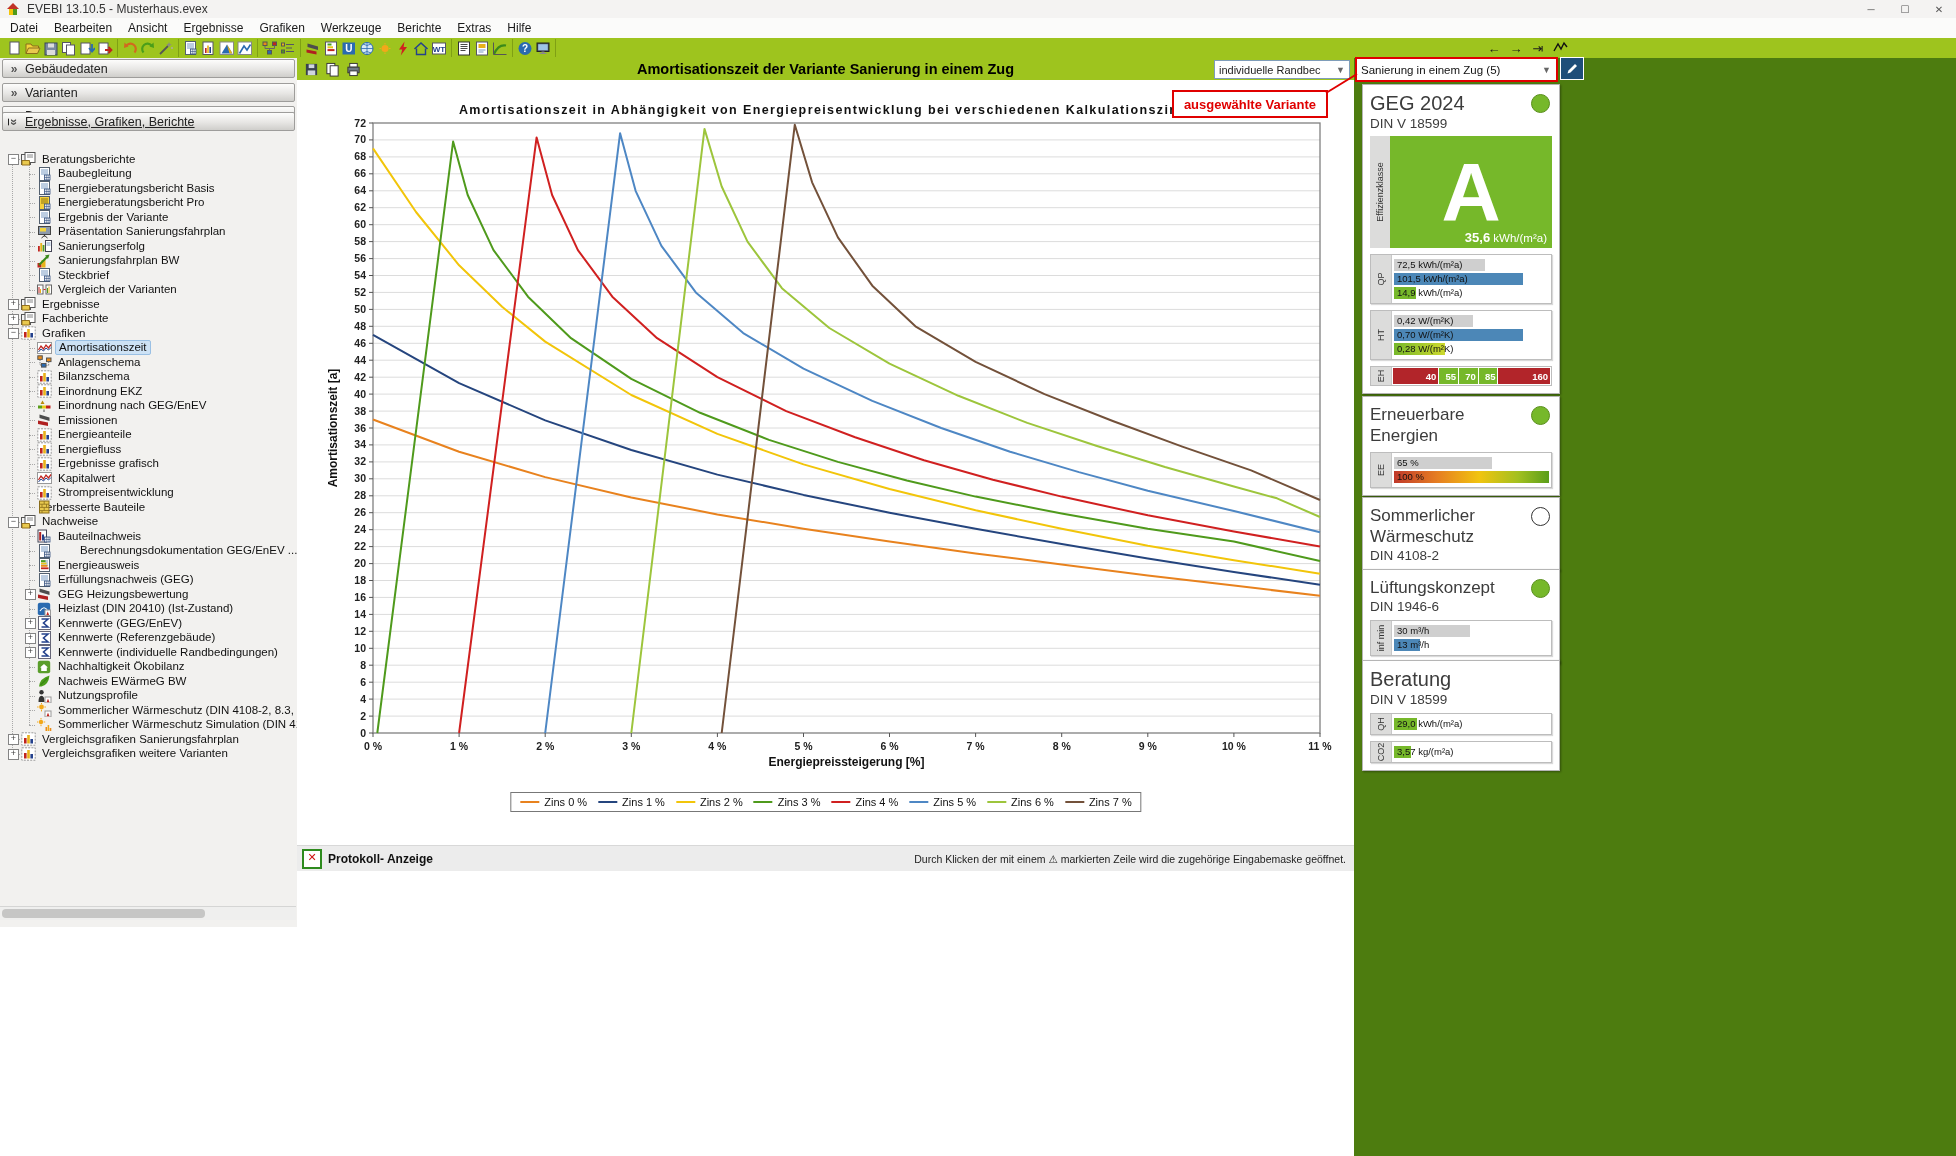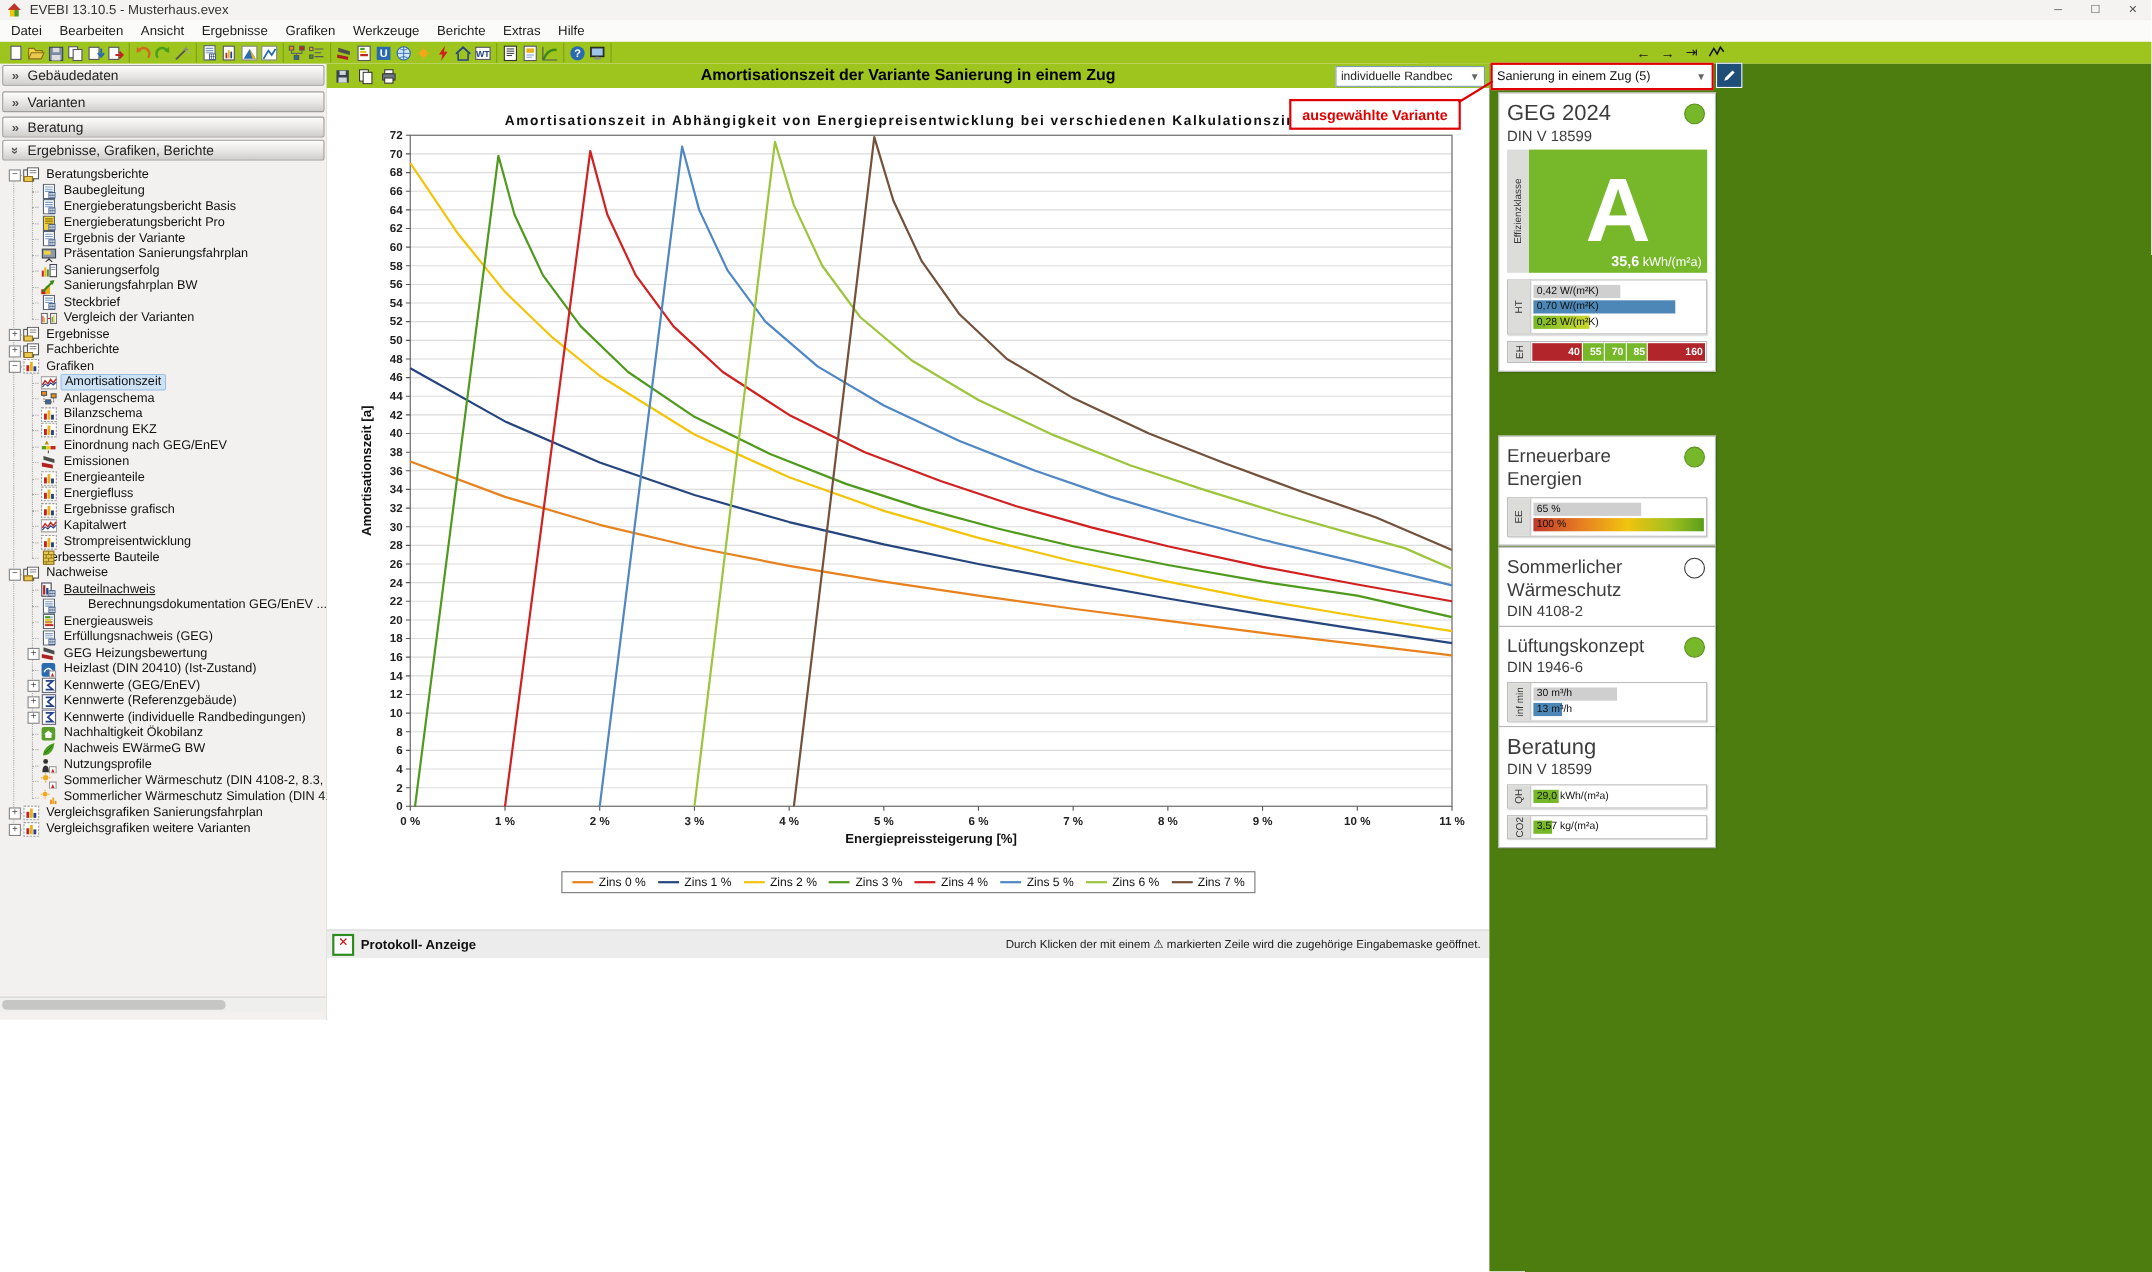--- a/index.html
+++ b/index.html
@@ -344,21 +344,21 @@
           <span>Gebäudedaten</span>
         </div>
         <div class="section-header" style="top: 25px;">
           <span class="chev">»</span>
           <span>Varianten</span>
         </div>
         <div class="section-header" style="top: 48px;">
           <span class="chev">»</span>
           <span>Beratung</span>
         </div>
-        <div class="section-header" style="top: 69px;">
+        <div class="section-header" style="top: 54px; text-decoration: underline;">
           <span class="chev expanded">»</span>
           <span>Ergebnisse, Grafiken, Berichte</span>
         </div>
       </div>
     <div id="tree">
         <div class="guide" style="left: 12px; top: 7px; height: 594.5px;"></div>
         <div class="guide" style="left: 29px; top: 12px; height: 125.5px;"></div>
         <div class="guide" style="left: 29px; top: 186px; height: 169px;"></div>
         <div class="guide" style="left: 29px; top: 374.5px; height: 198px;"></div>
         <div class="tree-row" style="top: 0px;">
@@ -684,21 +684,21 @@
             <svg width="15" height="14" viewBox="0 0 15 14" style="display:block">
               <rect x="0.5" y="2.5" width="9" height="10" fill="#f4f4f4" stroke="#555"></rect>
               <rect x="4" y="0.5" width="10" height="10" fill="#fff" stroke="#555"></rect>
               <line x1="6" y1="3" x2="12" y2="3" stroke="#888"></line>
               <line x1="6" y1="5" x2="12" y2="5" stroke="#888"></line>
               <path d="M1 8.5 h7.5 v4.5 h-7.5 z" fill="#e9c94e" stroke="#97721d"></path>
             </svg>
           </span>
           <span class="tree-label" style="margin-left: 39px;">Nachweise</span>
         </div>
-        <div class="tree-row" style="top: 377px; text-decoration: underline;">
+        <div class="tree-row" style="top: 377px;">
           <div class="stub" style="left: 29px; top: 7px; width: 6px;"></div>
           <span class="tree-icon" style="left: 37px;">
             <svg width="15" height="14" viewBox="0 0 15 14" style="display:block">
               <rect x="1" y="1" width="8.5" height="12" fill="#fff" stroke="#445"></rect>
               <rect x="2.2" y="3" width="2" height="8.5" fill="#b02020"></rect>
               <rect x="5" y="5.5" width="2" height="6" fill="#24418c"></rect>
               <rect x="7.5" y="8" width="5.5" height="5" fill="#fff" stroke="#334f7d" stroke-width="0.8"></rect>
               <path d="M7.5 10.5 h5.5 M9.3 8 v5 M11.1 8 v5" stroke="#334f7d" stroke-width="0.6"></path>
             </svg>
           </span>
@@ -1133,20 +1133,39 @@
             <div class="eff-strip">
               <span>Effizienzklasse</span>
             </div>
             <div class="eff-box" style="background: rgb(118, 184, 42);">
               <div class="eff-grade">A</div>
               <div class="eff-value"><b>35,6</b> kWh/(m²a)</div>
             </div>
           </div>
           <div class="bar-group">
             <div class="strip">
+              <span>QP</span>
+            </div>
+            <div class="rows">
+              <div class="bar-row">
+                <div class="bar gray" style="width: 59%;"></div>
+                <span class="bar-text">72,5 kWh/(m²a)</span>
+              </div>
+              <div class="bar-row">
+                <div class="bar blue" style="width: 83%;"></div>
+                <span class="bar-text">101,5 kWh/(m²a)</span>
+              </div>
+              <div class="bar-row">
+                <div class="bar green" style="width: 14%;"></div>
+                <span class="bar-text">14,9 kWh/(m²a)</span>
+              </div>
+            </div>
+          </div>
+          <div class="bar-group">
+            <div class="strip">
               <span>HT</span>
             </div>
             <div class="rows">
               <div class="bar-row">
                 <div class="bar gray" style="width: 51%;"></div>
                 <span class="bar-text">0,42 W/(m²K)</span>
               </div>
               <div class="bar-row">
                 <div class="bar blue" style="width: 83%;"></div>
                 <span class="bar-text">0,70 W/(m²K)</span>

